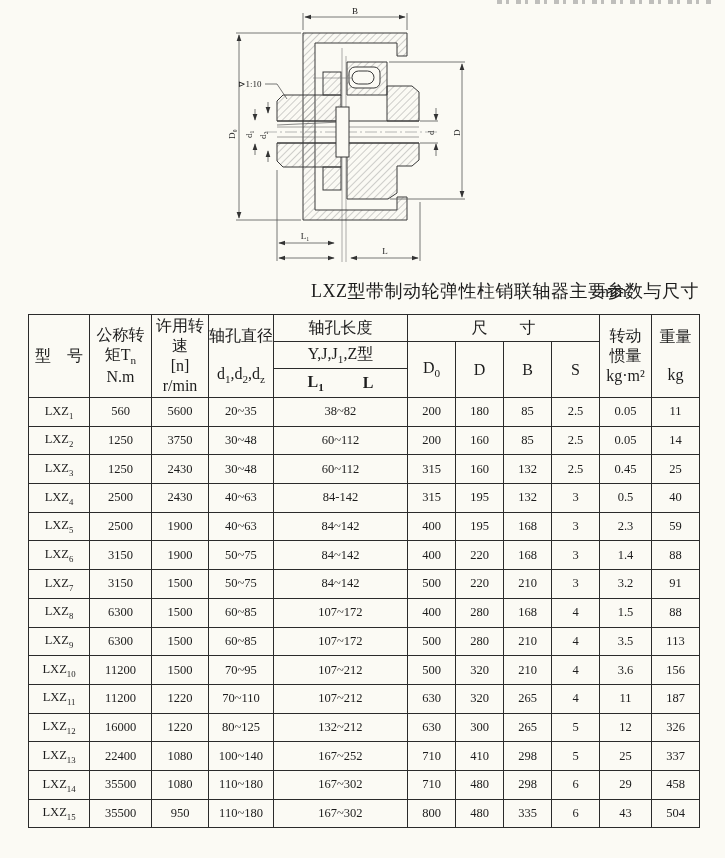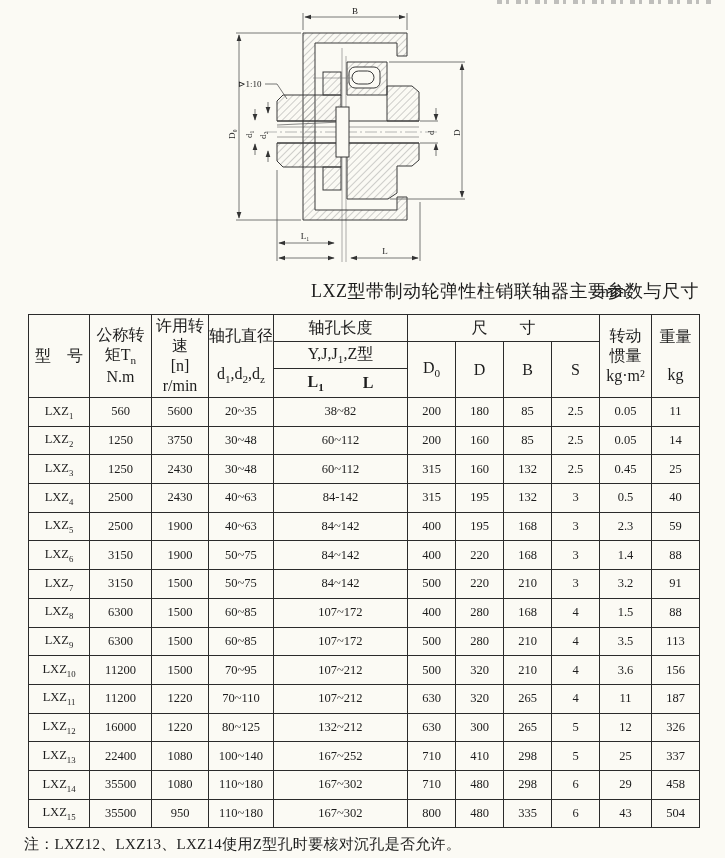--- a/index.html
+++ b/index.html
@@ -409,15 +409,14 @@
           <td>800</td>
           <td>480</td>
           <td>335</td>
           <td>6</td>
           <td>43</td>
           <td>504</td>
         </tr>
       </tbody>
   </table>
 
-  <div class="note">注：LXZ12、LXZ13、LXZ14使用Z型孔时要核对沉孔是否允许。</div>
 
 </div>
 
 </body></html>

